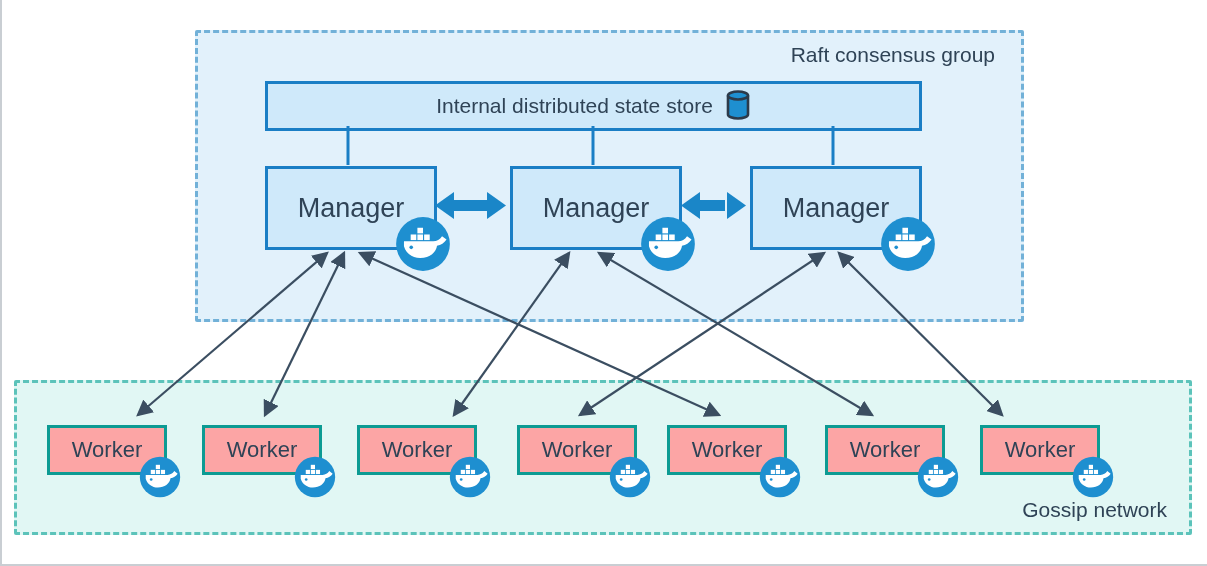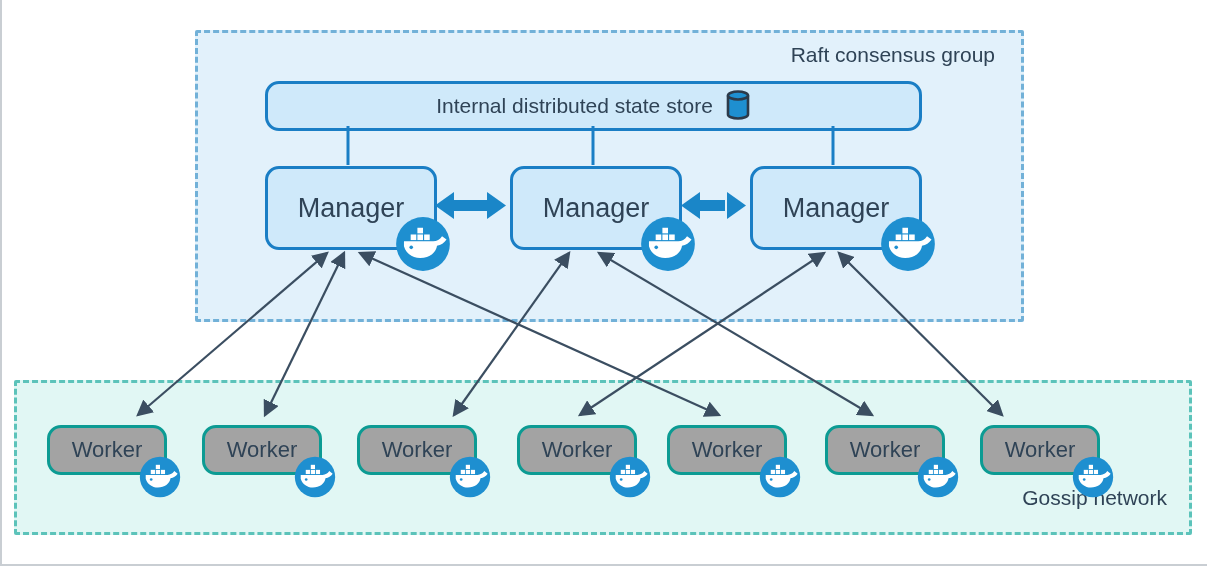--- a/index.html
+++ b/index.html
@@ -9,28 +9,28 @@
     border-left:2px solid #c9ced3;border-bottom:2px solid #c9ced3;box-sizing:border-box;
   }
   
   .group{position:absolute;box-sizing:border-box;border-radius:2px;}
   #raft-group{left:193px;top:30px;width:829px;height:292px;
     background:#e2f1fb;border:3px dashed #72b1d8;}
   #gossip-group{left:12px;top:380px;width:1178px;height:155px;
     background:#e1f7f4;border:3px dashed #5cc3ba;}
   .group-label{position:absolute;font-size:21px;color:#2f4356;white-space:nowrap;}
   #raft-label{top:10px;right:26px;}
-  #gossip-label{bottom:22px;right:22px;}
+  #gossip-label{bottom:10px;right:22px;}
   
-  .node{position:absolute;box-sizing:border-box;display:flex;align-items:center;justify-content:center;border-radius:14px;}
+  .node{position:absolute;box-sizing:border-box;display:flex;align-items:center;justify-content:center;}
   .store{left:67px;top:48px;width:657px;height:50px;background:#cfe9fa;border:3px solid #1a7ec5;
     font-size:21px;gap:12px;}
   .manager{top:133px;width:172px;height:84px;background:#cfe9fa;border:3px solid #1a7ec5;font-size:27px;text-align:center;}
   #manager-0{left:67px;} #manager-1{left:312px;} #manager-2{left:552px;}
-  .worker{top:42px;width:120px;height:50px;background:#a3a3a3;border:3px solid #0c9b93;font-size:22px;}
+  .worker{top:42px;width:120px;height:50px;background:#fca5a5;border:3px solid #0c9b93;font-size:22px;}
   #worker-0{left:30px;} #worker-1{left:185px;} #worker-2{left:340px;} #worker-3{left:500px;}
   #worker-4{left:650px;} #worker-5{left:808px;} #worker-6{left:963px;}
   
   .docker-badge{position:absolute;pointer-events:none;}
   .manager .docker-badge{right:-17px;bottom:-25px;width:56px;height:56px;}
   .worker .docker-badge{right:-17px;bottom:-26px;width:42px;height:42px;}
   .db-icon{flex:0 0 auto;margin-top:-2px;}
   
   #overlay{position:absolute;left:0;top:0;width:1207px;height:566px;pointer-events:none;}
   .label-text{pointer-events:none;}

